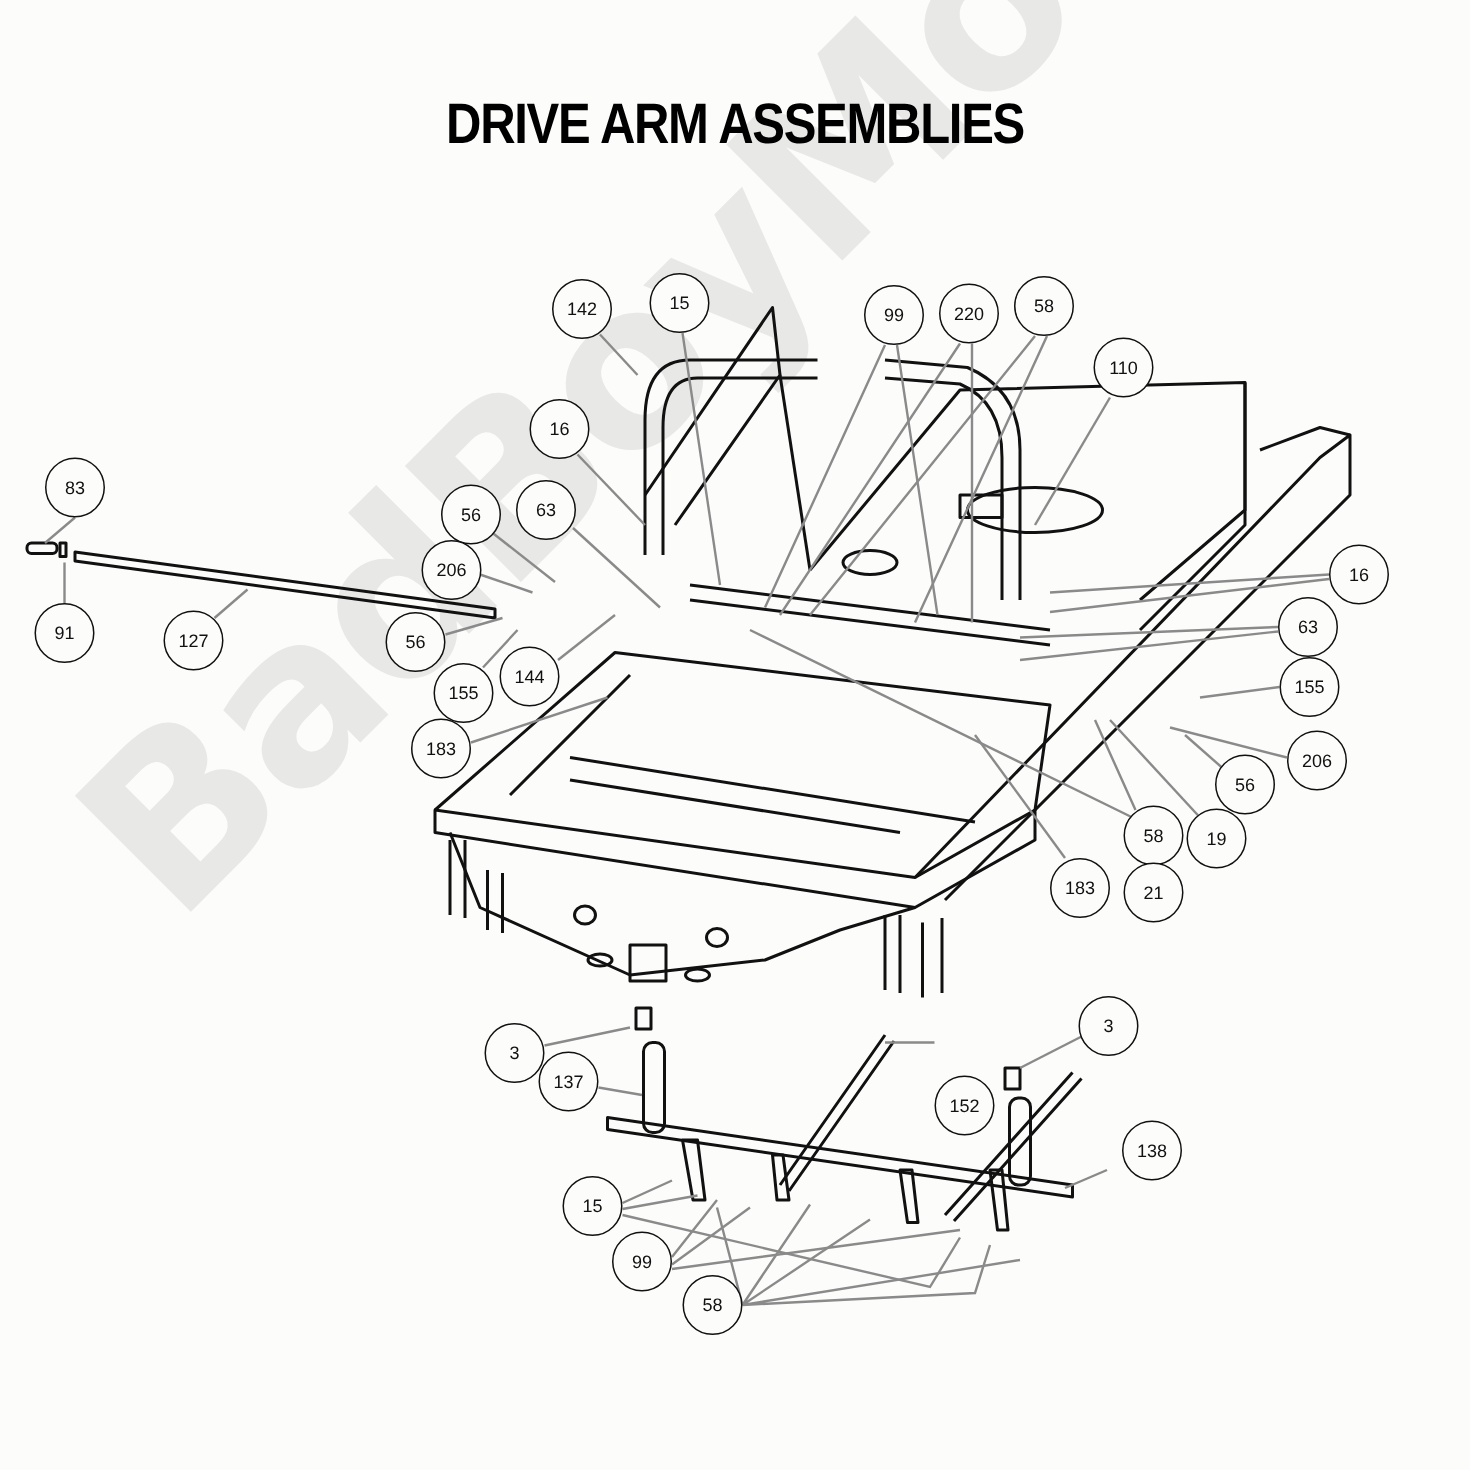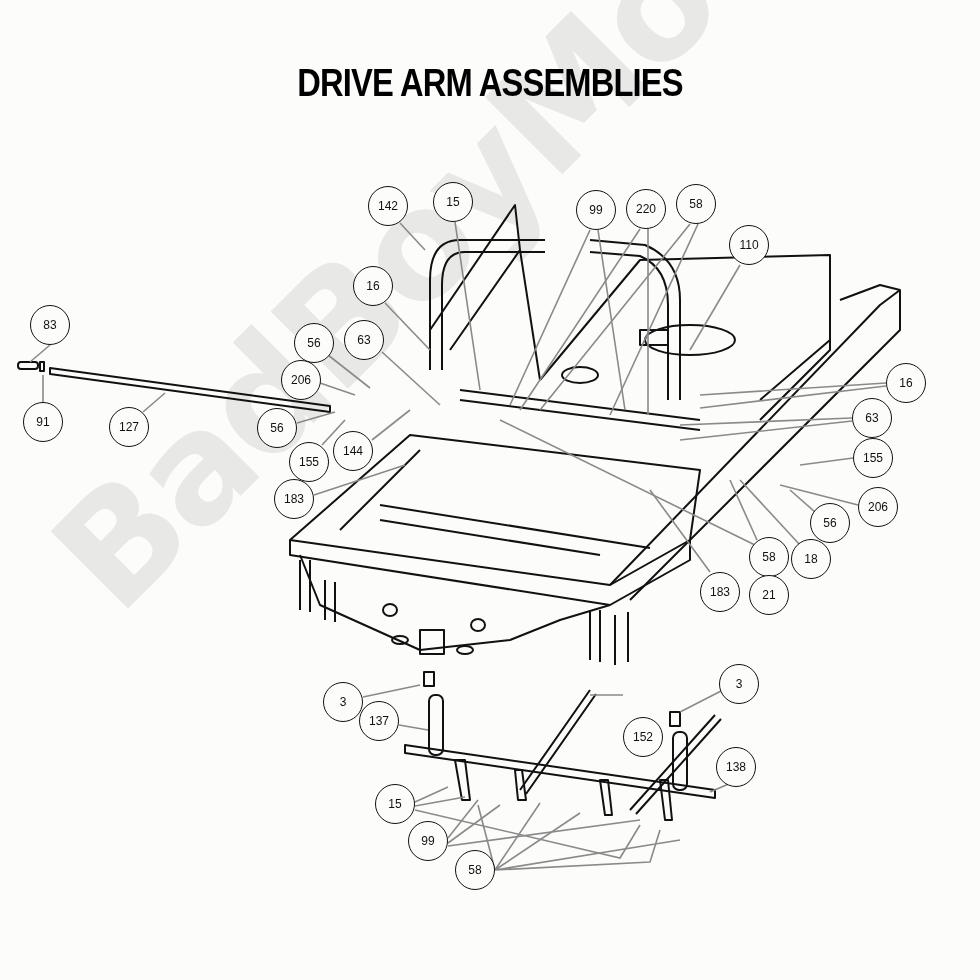--- a/index.html
+++ b/index.html
@@ -146,24 +146,24 @@
     <div class="callout" style="left: 596px; top: 210px;">99</div>
     <div class="callout" style="left: 646px; top: 209px;">220</div>
     <div class="callout" style="left: 696px; top: 204px;">58</div>
     <div class="callout" style="left: 749px; top: 245px;">110</div>
     <div class="callout" style="left: 906px; top: 383px;">16</div>
     <div class="callout" style="left: 872px; top: 418px;">63</div>
     <div class="callout" style="left: 873px; top: 458px;">155</div>
     <div class="callout" style="left: 878px; top: 507px;">206</div>
     <div class="callout" style="left: 830px; top: 523px;">56</div>
     <div class="callout" style="left: 769px; top: 557px;">58</div>
-    <div class="callout" style="left: 811px; top: 559px;">18</div>
+    <div class="callout" style="left: 811px; top: 559px;">19</div>
     <div class="callout" style="left: 720px; top: 592px;">183</div>
     <div class="callout" style="left: 769px; top: 595px;">21</div>
     <div class="callout" style="left: 343px; top: 702px;">3</div>
     <div class="callout" style="left: 379px; top: 721px; text-align: center;">137</div>
     <div class="callout" style="left: 643px; top: 737px;">152</div>
     <div class="callout" style="left: 739px; top: 684px;">3</div>
-    <div class="callout" style="left: 736px; top: 767px;">138</div>
+    <div class="callout" style="left: 768px; top: 767px;">138</div>
     <div class="callout" style="left: 395px; top: 804px;">15</div>
     <div class="callout" style="left: 428px; top: 841px;">99</div>
     <div class="callout" style="left: 475px; top: 870px;">58</div>
   </div>
 
 </body></html>

